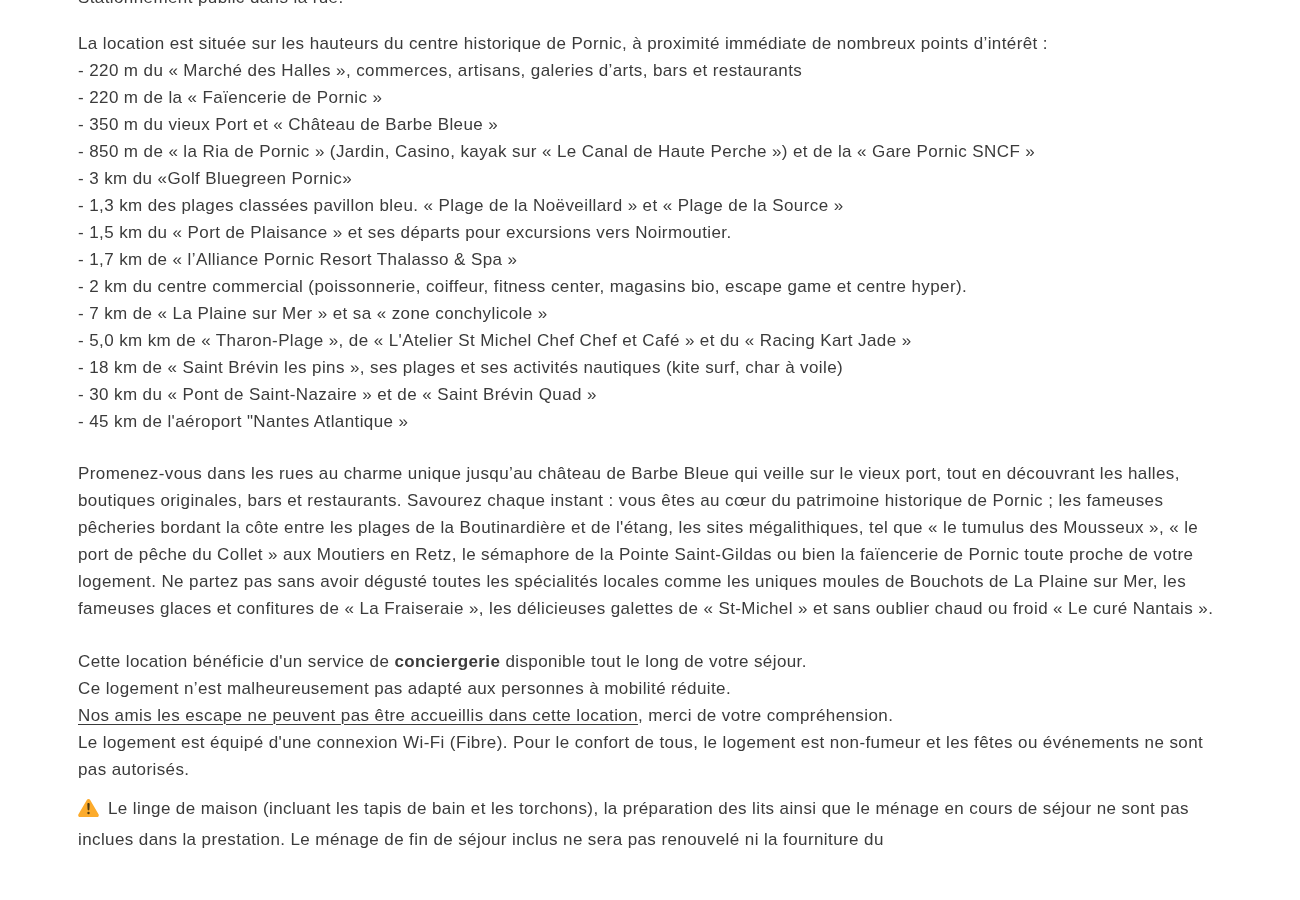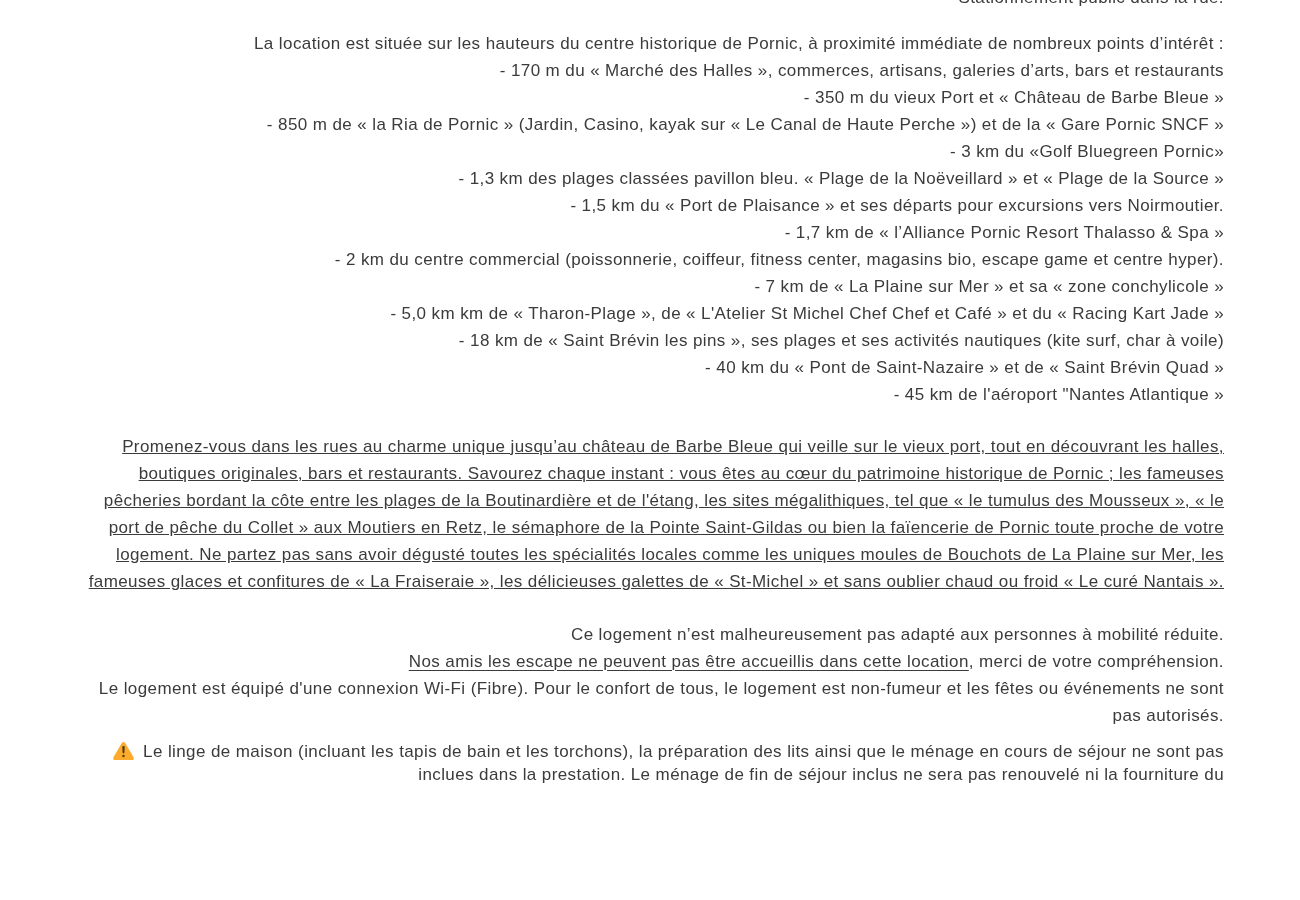--- a/index.html
+++ b/index.html
@@ -14,26 +14,26 @@
     box-sizing: border-box;
     width: 1146px;
     margin: -16px 76px 0 78px;
     font-family: "Liberation Sans", "DejaVu Sans", sans-serif;
     font-size: 17px;
     line-height: 27px;
     letter-spacing: 0.4px;
     color: #3b3b3b;
     -webkit-font-smoothing: antialiased;
   }
-  .para { margin: 0; text-align: right; }
+  .para { margin: 0; }
   .p-parking  { margin-bottom: 19px; }
   .p-location { margin-bottom: 25px; }
-  .p-stroll   { margin-bottom: 26px; text-decoration: underline; }
+  .p-stroll   { margin-bottom: 26px; }
   .p-info     { margin-bottom: 12px; }
-  .p-warning  { line-height: 20px; }
+  .p-warning  { line-height: 28px; }
   .bold { font-weight: 700; }
   .underlined {
     text-decoration: underline;
     text-underline-offset: 3px;
     text-decoration-thickness: 1px;
   }
   .warning-icon {
     display: inline-block;
     vertical-align: -3px;
     margin-right: 9px;
@@ -42,39 +42,41 @@
 </head>
 <body>
 
 <div class="content">
 
   <p class="para p-parking">Stationnement public dans la rue.</p>
 
   <div class="para p-location">
     <div>La location est située sur les hauteurs du centre historique de Pornic, à proximité immédiate de nombreux points d’intérêt :</div>
     <div>
-      <div>- 170 m du « Marché des Halles », commerces, artisans, galeries d’arts, bars et restaurants</div>
+      <div>- 220 m du « Marché des Halles », commerces, artisans, galeries d’arts, bars et restaurants</div>
+      <div>- 220 m de la « Faïencerie de Pornic »</div>
       <div>- 350 m du vieux Port et « Château de Barbe Bleue »</div>
       <div>- 850 m de « la Ria de Pornic » (Jardin, Casino, kayak sur « Le Canal de Haute Perche ») et de la « Gare Pornic SNCF »</div>
       <div>- 3 km du «Golf Bluegreen Pornic»</div>
       <div>- 1,3 km des plages classées pavillon bleu. « Plage de la Noëveillard » et « Plage de la Source »</div>
       <div>- 1,5 km du « Port de Plaisance » et ses départs pour excursions vers Noirmoutier.</div>
       <div>- 1,7 km de « l’Alliance Pornic Resort Thalasso &amp; Spa »</div>
       <div>- 2 km du centre commercial (poissonnerie, coiffeur, fitness center, magasins bio, escape game et centre hyper).</div>
       <div>- 7 km de « La Plaine sur Mer » et sa « zone conchylicole »</div>
       <div>- 5,0 km km de « Tharon-Plage », de « L'Atelier St Michel Chef Chef et Café » et du « Racing Kart Jade »</div>
       <div>- 18 km de « Saint Brévin les pins », ses plages et ses activités nautiques (kite surf, char à voile)</div>
-      <div>- 40 km du « Pont de Saint-Nazaire » et de « Saint Brévin Quad »</div>
+      <div>- 30 km du « Pont de Saint-Nazaire » et de « Saint Brévin Quad »</div>
       <div>- 45 km de l'aéroport "Nantes Atlantique »</div>
     </div>
   </div>
 
   <p class="para p-stroll">Promenez-vous dans les rues au charme unique jusqu’au château de Barbe Bleue qui veille sur le vieux port, tout en découvrant les halles, boutiques originales, bars et restaurants. Savourez chaque instant : vous êtes au cœur du patrimoine historique de Pornic ; les fameuses pêcheries bordant la côte entre les plages de la Boutinardière et de l'étang, les sites mégalithiques, tel que « le tumulus des Mousseux », « le port de pêche du Collet » aux Moutiers en Retz, le sémaphore de la Pointe Saint-Gildas ou bien la faïencerie de Pornic toute proche de votre logement. Ne partez pas sans avoir dégusté toutes les spécialités locales comme les uniques moules de Bouchots de La Plaine sur Mer, les fameuses glaces et confitures de « La Fraiseraie », les délicieuses galettes de « St-Michel » et sans oublier chaud ou froid « Le curé Nantais ».</p>
 
   <div class="para p-info">
+    <div><span>Cette location bénéficie d'un service de </span><span class="bold">conciergerie</span><span> disponible tout le long de votre séjour.</span></div>
     <div>Ce logement n’est malheureusement pas adapté aux personnes à mobilité réduite.</div>
     <div><span class="underlined">Nos amis les escape ne peuvent pas être accueillis dans cette location</span><span>, merci de votre compréhension.</span></div>
     <div>Le logement est équipé d'une connexion Wi-Fi (Fibre). Pour le confort de tous, le logement est non-fumeur et les fêtes ou événements ne sont pas autorisés.</div>
   </div>
 
   <p class="para p-warning"><span class="warning-icon"><svg width="21" height="19" viewBox="0 0 36 32" aria-hidden="true">
           <path d="M18 1.5c1.2 0 2.3.65 2.9 1.75l14.3 24.4c.6 1.05.6 2.3 0 3.35-.6 1.05-1.7 1.7-2.9 1.7H3.7c-1.2 0-2.3-.65-2.9-1.7-.6-1.05-.6-2.3 0-3.35L15.1 3.25C15.7 2.15 16.8 1.5 18 1.5z" fill="#fcab2c"></path>
           <path d="M18 8.2c1.15 0 2.05.95 2 2.1l-.45 9.3c-.04.85-.72 1.5-1.55 1.5s-1.51-.65-1.55-1.5l-.45-9.3c-.05-1.15.85-2.1 2-2.1zm0 15.1a2.05 2.05 0 1 1 0 4.1 2.05 2.05 0 0 1 0-4.1z" fill="#4a3813"></path>
         </svg></span><span>Le linge de maison (incluant les tapis de bain et les torchons), la préparation des lits ainsi que le ménage en cours de séjour ne sont pas inclues dans la prestation. Le ménage de fin de séjour inclus ne sera pas renouvelé ni la fourniture du</span></p>
 

